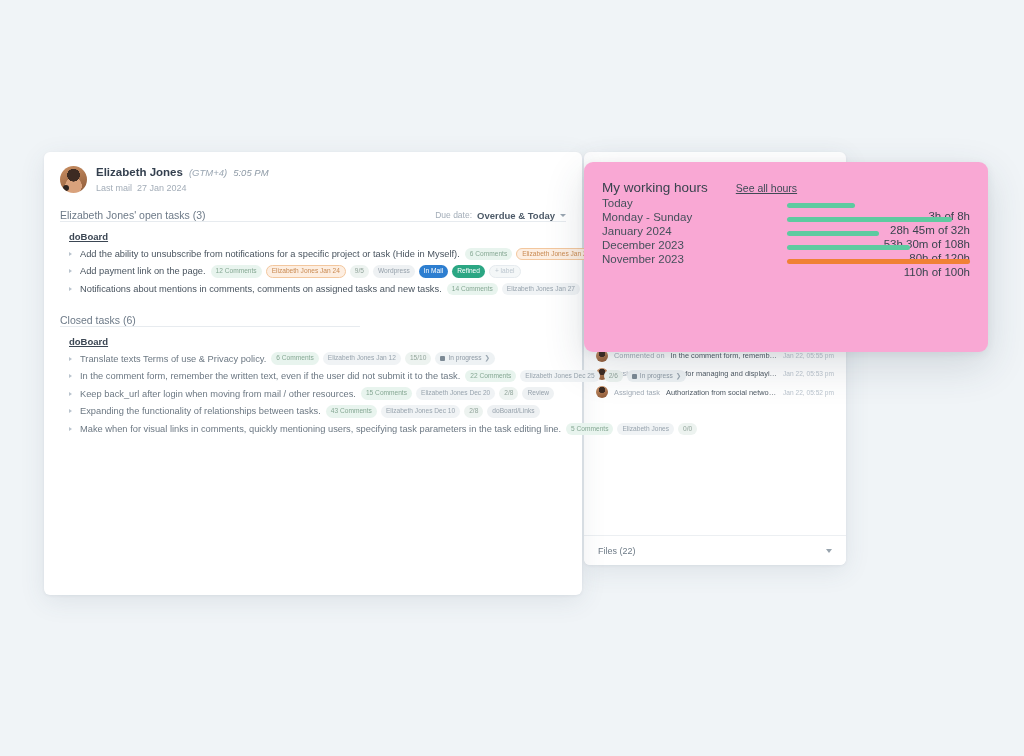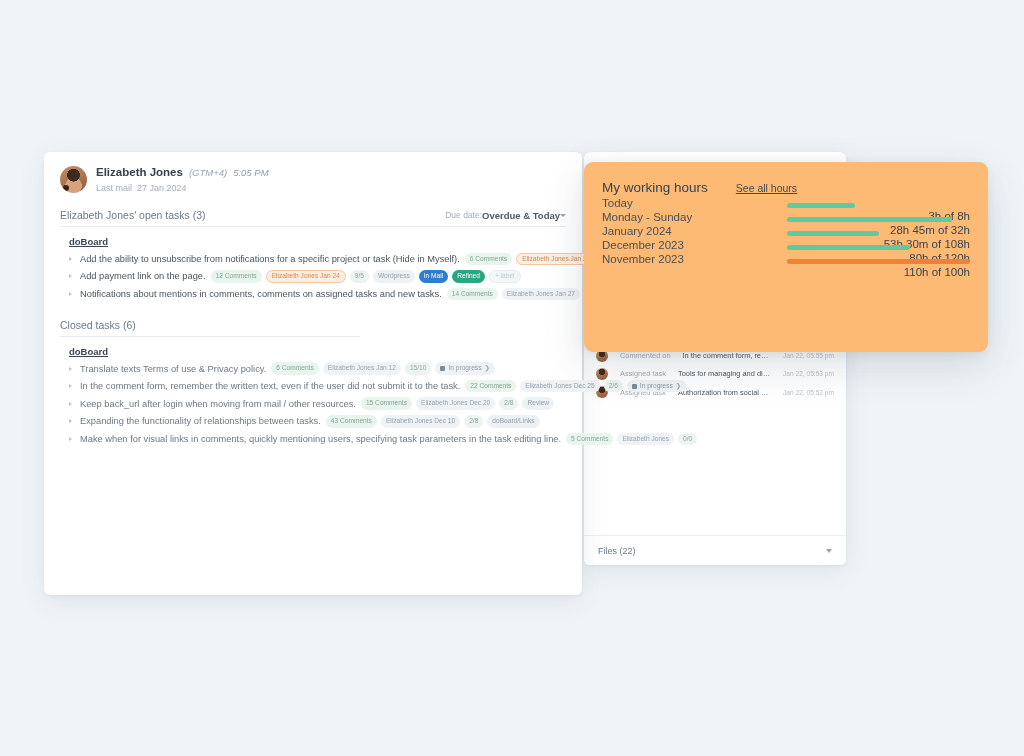--- a/index.html
+++ b/index.html
@@ -34,26 +34,26 @@
     width: 6px; height: 6px; border-radius: 50%; background: #2d2420;
   }
   .uname-line { display: flex; align-items: baseline; gap: 6px; line-height: 1.1; }
   .uname { font-size: 11.5px; font-weight: bold; color: #34404f; }
   .utz { font-size: 9.5px; font-style: italic; color: #9aa6b2; }
   .utime { font-size: 9.5px; font-style: italic; color: #8e9aa6; font-weight: normal; }
   .ulast { font-size: 9px; color: #a3adb8; margin-top: 4px; }
 
   .section-head {
     display: flex; align-items: center; justify-content: space-between;
-    margin-top: 16px; padding-bottom: 5px;
+    margin-top: 16px; 
     border-bottom: 1px solid #e7ebef;
   }
   .section-head.narrow { width: 300px; }
   .section-title { font-size: 10.5px; color: #6d7a88; }
-  .due-wrap { display: flex; align-items: center; white-space: nowrap; }
+  .due-wrap { display: flex; align-items: center; gap: 5px; white-space: nowrap; }
   .due-label { font-size: 8.5px; color: #a3adb8; }
   .due-value { font-size: 9.5px; color: #4d5a68; font-weight: bold; }
   .chev {
     width: 0; height: 0; border-left: 3.2px solid transparent;
     border-right: 3.2px solid transparent; border-top: 3.6px solid #9aa6b2;
     margin-top: 1px;
   }
 
   .proj-name {
     font-size: 9.5px; font-weight: bold; color: #3b4653;
@@ -114,21 +114,21 @@
     padding-top: 10px;
   }
   .rc-top { display: flex; justify-content: flex-end; gap: 6px; padding-right: 14px; }
   .rc-pill { width: 26px; height: 7px; border-radius: 4px; background: #48c79f; }
   .rc-av {
     width: 18px; height: 18px; border-radius: 50%;
     background: linear-gradient(160deg, #4a3a31, #241c18);
   }
 
   .feed { margin-top: 56px; padding: 0 12px; }
-  .feed-row { display: flex; align-items: center; gap: 12px; height: 18.4px; }
+  .feed-row { display: flex; align-items: center; gap: 6px; height: 18.4px; }
   .fav {
     width: 12px; height: 12px; border-radius: 50%; flex: 0 0 auto;
     background:
       radial-gradient(circle at 50% 32%, #3d2b22 0 30%, transparent 31%),
       linear-gradient(160deg, #cf9569, #8a5635);
   }
   .fpre { font-size: 7.4px; color: #a3adb7; white-space: nowrap; }
   .fsub { font-size: 7.4px; color: #4e5963; white-space: nowrap;
           overflow: hidden; text-overflow: ellipsis; max-width: 118px; }
   .ftime { font-size: 6.6px; color: #bcc5ce; white-space: nowrap; margin-left: auto; }
@@ -142,21 +142,21 @@
   .files-label { font-size: 9px; color: #6d7a86; }
   .files-chev {
     width: 0; height: 0; border-left: 3.6px solid transparent;
     border-right: 3.6px solid transparent; border-top: 4px solid #97a3ad;
   }
 
   
   .hours-panel {
     position: absolute; left: 584px; top: 162px;
     width: 404px; height: 190px;
-    background: #fdba74; border-radius: 9px;
+    background: #f9a8d4; border-radius: 9px;
     box-shadow: 0 14px 40px rgba(42,60,82,.16), 0 2px 8px rgba(42,60,82,.08);
     padding: 18px 18px 0 18px;
   }
   .hp-head { display: flex; align-items: baseline; gap: 28px; }
   .hp-title { font-size: 13.5px; color: #39434e; }
   .hp-link {
     font-size: 10.5px; color: #3f4a56; text-decoration: underline; cursor: pointer;
   }
   .hrow { display: flex; align-items: center; margin-top: 2px; }
   .hlabel { font-size: 11.5px; color: #45505b; width: 185px; flex: 0 0 auto; }

